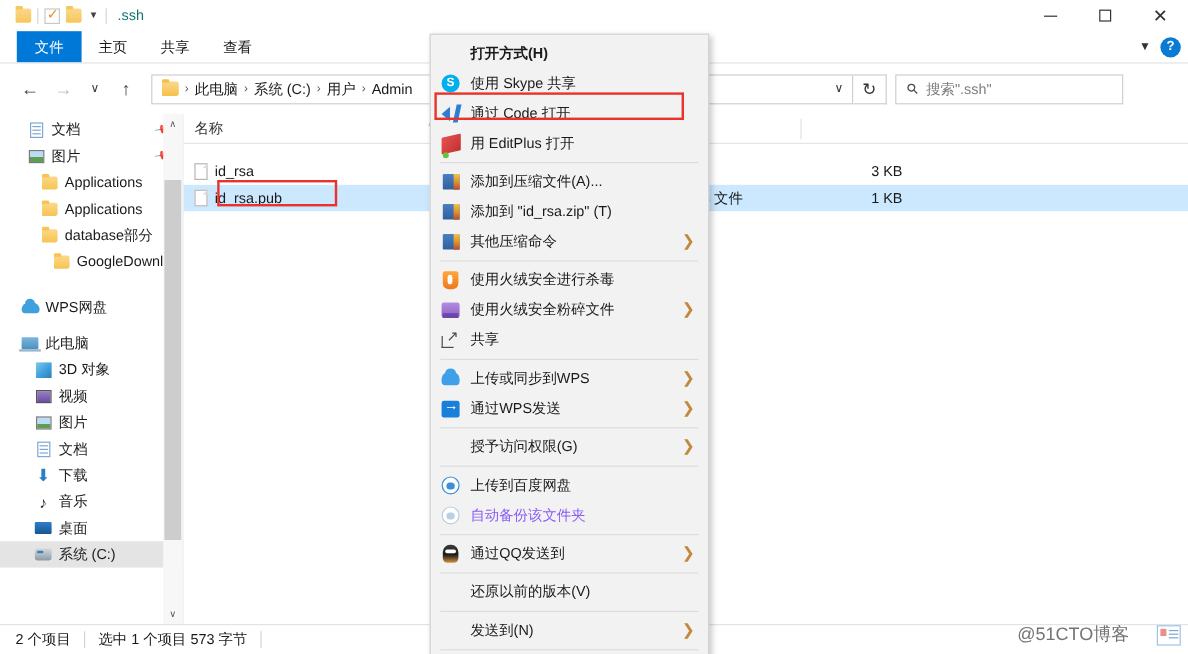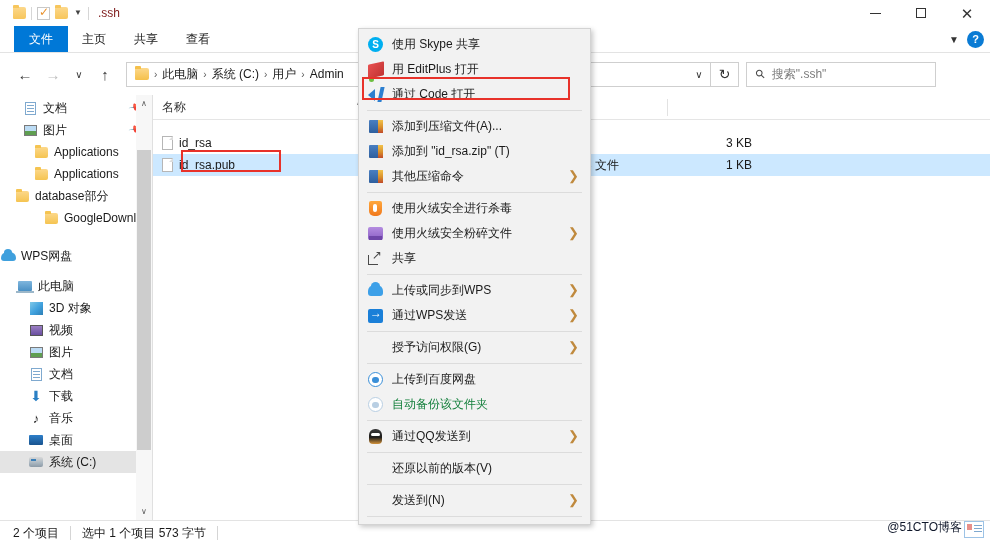--- a/index.html
+++ b/index.html
@@ -41,21 +41,21 @@
     position: relative;
   }
   .qat-check::after {
     content:"✓"; position:absolute; left:1px; top:-3px;
     font-size: 12px; color:#e8912d; font-weight:bold;
   }
   .qat-caret {
     font-size: 8px; color:#444; padding: 0 1px; line-height:1;
   }
   .qat-title {
-    font-size: 12px; color: #7f1d1d; margin-left: 4px;
+    font-size: 12px; color: #0f766e; margin-left: 4px;
   }
   .wincontrols {
     position: absolute; right: 0; top: 0; height: 26px;
     display: flex;
   }
   .wc {
     width: 46px; height: 26px;
     display: flex; align-items: center; justify-content: center;
     color: #333;
   }
@@ -287,22 +287,22 @@
 
   
   .statusbar {
     position:absolute; left:0; top:520px; width:990px; height:25px;
     background:#ffffff; border-top:1px solid #e3e3e3;
     display:flex; align-items:center; gap: 11px; padding-left: 13px;
   }
   .st { font-size: 12px; color: #1a1a1a; }
   .st-sep { width:1px; height:14px; background:#d5d5d5; }
   .watermark {
-    position:absolute; right: 28px; top: 519px;
-    font-size: 12px; color: #0f172a;
+    position:absolute; right: 49px; top: 519px;
+    font-size: 15px; color: #737373;
   }
   .wm-icon {
     position:absolute; right: 6px; top: 521px;
     width: 20px; height: 17px; background:#fff;
     border:1px solid #9dc3e6;
   }
   .wm-icon::before{
     content:""; position:absolute; left:2px; top:2px; width:5px;height:6px;background:#e8908a;
   }
   .wm-icon::after{
@@ -318,21 +318,21 @@
     box-shadow: 2px 2px 5px rgba(0,0,0,0.22);
     padding: 3px 0 4px 0;
     z-index: 50;
   }
   .mi {
     height: 25px; display:flex; align-items:center;
     font-size: 12px; color: #1a1a1a; position: relative;
     padding-left: 8px;
   }
   .mi.bold { font-weight: bold; }
-  .mi.disabled { color: #15803d; }
+  .mi.disabled { color: #8b5cf6; }
   .mi-ico {
     width: 17px; height: 17px; margin-right: 8px; flex:none;
     display:flex; align-items:center; justify-content:center; position:relative;
   }
   .mi-label { white-space: nowrap; }
   .mi-arrow {
     position:absolute; right: 11px; top: 4px;
     font-size: 13px; color: #c08a3e; font-weight: 300;
   }
   .msep {
@@ -536,40 +536,40 @@
           <span>Applications</span>
         </div>
 
         <div class="navitem" style="padding-left:33px">
           <span class="nav-ico">
               <span class="ico-folder"></span>
             </span>
           <span>Applications</span>
         </div>
 
-        <div class="navitem" style="padding-left:14px">
+        <div class="navitem" style="padding-left:33px">
           <span class="nav-ico">
               <span class="ico-folder"></span>
             </span>
           <span>database部分</span>
         </div>
 
         <div class="navitem" style="padding-left:43px">
           <span class="nav-ico">
               <span class="ico-folder"></span>
             </span>
           <span>GoogleDownlo</span>
         </div>
 
         <div style="height:8px"></div>
 
 
         <div style="height:8px"></div>
 
-        <div class="navitem" style="">
+        <div class="navitem" style="padding-left:17px">
           <span class="nav-ico">
               <span class="ico-cloud"></span>
             </span>
           <span>WPS网盘</span>
         </div>
 
         <div style="height:8px"></div>
 
         <div class="navitem" style="padding-left:17px">
           <span class="nav-ico">
@@ -669,40 +669,41 @@
           <div class="fc s">1 KB</div>
         </div>
       </div>
     </div>
   </div>
 
   <div class="redbox" style="left:181px; top:150px; width:100px; height:22px;"></div>
 
   <div class="ctxmenu">
 
+    <div class="mi bold" style="padding-left:33px">打开方式(H)</div>
 
     <div class="mi">
       <span class="mi-ico">
           <span class="g-skype">S</span>
         </span>
       <span class="mi-label">使用 Skype 共享</span>
     </div>
 
     <div class="mi">
       <span class="mi-ico">
+          <span class="g-vs"></span>
+        </span>
+      <span class="mi-label">通过 Code 打开</span>
+    </div>
+
+    <div class="mi">
+      <span class="mi-ico">
           <span class="g-editplus"></span>
         </span>
       <span class="mi-label">用 EditPlus 打开</span>
-    </div>
-
-    <div class="mi">
-      <span class="mi-ico">
-          <span class="g-vs"></span>
-        </span>
-      <span class="mi-label">通过 Code 打开</span>
     </div>
 
     <div class="msep"></div>
 
     <div class="mi">
       <span class="mi-ico">
           <span class="g-rar"></span>
         </span>
       <span class="mi-label">添加到压缩文件(A)...</span>
     </div>

